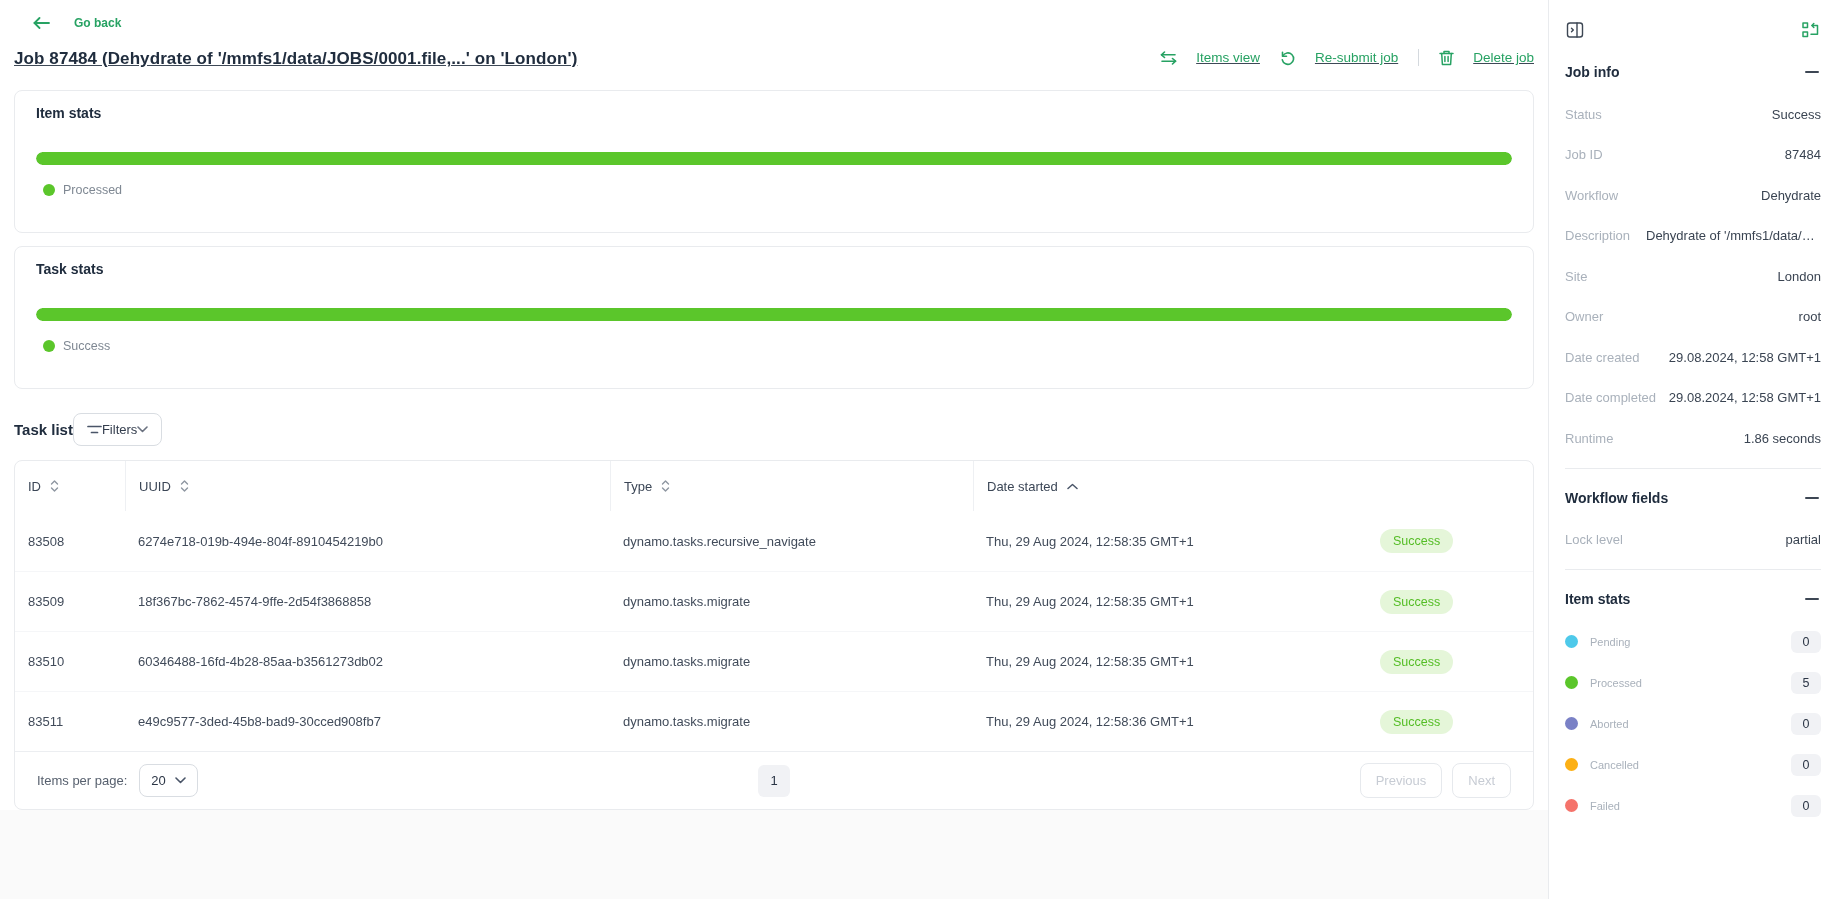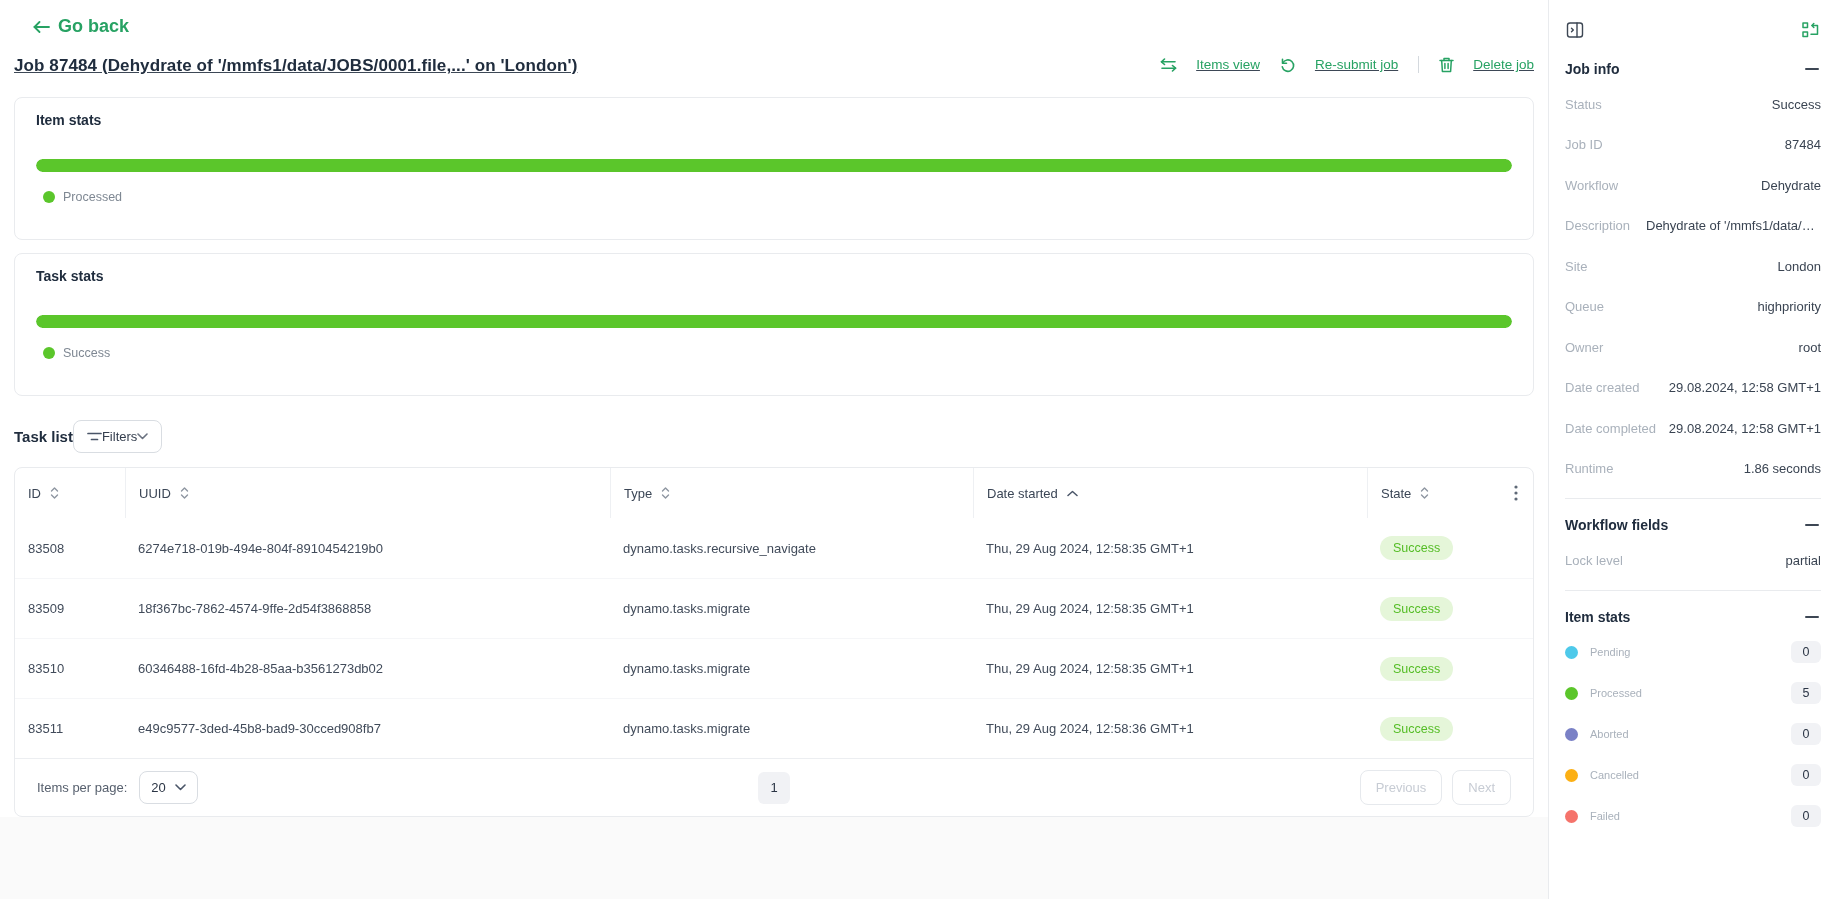--- a/index.html
+++ b/index.html
@@ -28,22 +28,22 @@
   
   .main{
     width:1548px;
     flex:0 0 1548px;
     display:flex;
     flex-direction:column;
     padding:16px 14px 0;
     position:relative;
   }
   .go-back{
-    display:inline-flex;align-items:center;gap:8px;
-    color:var(--green);font-size:18px;font-weight:bold;
+    display:inline-flex;align-items:center;gap:24px;
+    color:var(--green);font-size:12px;font-weight:bold;
     cursor:pointer;margin-left:19px;width:max-content;
   }
   .title-row{
     display:flex;justify-content:space-between;align-items:flex-start;
     margin-top:19px;margin-bottom:21px;text-decoration:underline;
   }
   .page-title{
     font-size:17px;font-weight:bold;color:var(--navy);
     letter-spacing:.1px;
   }
@@ -147,22 +147,22 @@
     background:#fff;
     display:flex;flex-direction:column;
   }
   .sidebar-top{
     height:52px;display:flex;justify-content:space-between;align-items:center;
     padding-top:8px;
   }
   .icon-btn{cursor:pointer;display:flex;align-items:center;color:#3d4754;}
   .icon-btn.green{color:var(--green);}
   .side-section-head{
-    display:flex;justify-content:space-between;align-items:center;
-    height:30px;margin-top:2px;
+    display:flex;justify-content:space-between;
+    height:30px;margin-top:12px;
   }
   .side-section-title{font-size:14px;font-weight:bold;color:var(--navy);}
   .minus-btn{width:16px;height:16px;display:flex;align-items:center;cursor:pointer;}
   .minus-btn span{display:block;width:14px;height:2px;background:#3d4754;border-radius:1px;}
   .field-row{
     display:flex;justify-content:space-between;align-items:center;
     height:40.5px;font-size:13px;
   }
   .field-label{color:var(--label);white-space:nowrap;}
   .field-value{color:#3a4452;white-space:nowrap;overflow:hidden;text-overflow:ellipsis;max-width:175px;text-align:right;}
@@ -304,36 +304,20 @@
           </span>
       </div>
       <div class="cell c-date">
         <span>Date started</span>
         <span class="sort-asc">
             <svg width="11" height="7" viewBox="0 0 11 7" fill="none" stroke="currentColor" stroke-width="1.5" stroke-linecap="round" stroke-linejoin="round">
               <path d="M1 5.5 L5.5 1.5 L10 5.5"></path>
             </svg>
           </span>
       </div>
-      <div class="cell c-state">
-        <span>State</span>
-        <span class="sort-icon">
-            <svg width="9" height="12" viewBox="0 0 9 12" fill="none" stroke="currentColor" stroke-width="1.4" stroke-linecap="round" stroke-linejoin="round">
-              <path d="M1.5 4 L4.5 1 L7.5 4"></path>
-              <path d="M1.5 8 L4.5 11 L7.5 8"></path>
-            </svg>
-          </span>
-        <span class="kebab">
-          <svg width="4" height="16" viewBox="0 0 4 16" fill="currentColor">
-              <circle cx="2" cy="2" r="1.6"></circle>
-              <circle cx="2" cy="8" r="1.6"></circle>
-              <circle cx="2" cy="14" r="1.6"></circle>
-            </svg>
-        </span>
-      </div>
     </div>
 
     <div class="tbl-row">
       <div class="cell c-id">83508</div>
       <div class="cell c-uuid">6274e718-019b-494e-804f-8910454219b0</div>
       <div class="cell c-type">dynamo.tasks.recursive_navigate</div>
       <div class="cell c-date">Thu, 29 Aug 2024, 12:58:35 GMT+1</div>
       <div class="cell c-state">
           <span class="state-badge">Success</span>
         </div>
@@ -428,24 +412,20 @@
   </div>
   <div class="field-row">
     <span class="field-label">Description</span>
     <span class="field-value">Dehydrate of '/mmfs1/data/JO...</span>
   </div>
   <div class="field-row">
     <span class="field-label">Site</span>
     <span class="field-value">London</span>
   </div>
   <div class="field-row">
-    <span class="field-label">Queue</span>
-    <span class="field-value">highpriority</span>
-  </div>
-  <div class="field-row">
     <span class="field-label">Owner</span>
     <span class="field-value">root</span>
   </div>
   <div class="field-row">
     <span class="field-label">Date created</span>
     <span class="field-value">29.08.2024, 12:58 GMT+1</span>
   </div>
   <div class="field-row">
     <span class="field-label">Date completed</span>
     <span class="field-value">29.08.2024, 12:58 GMT+1</span>

